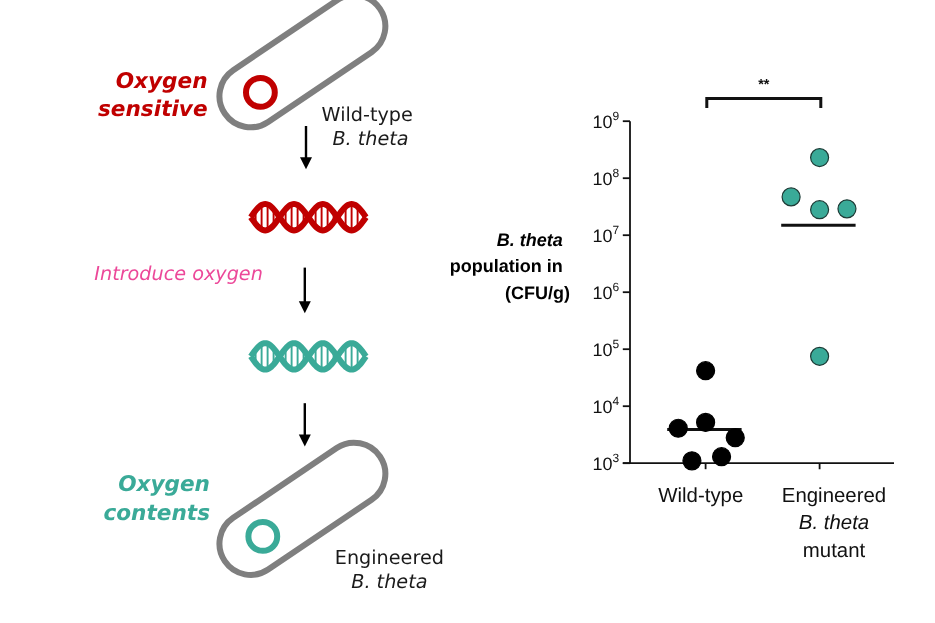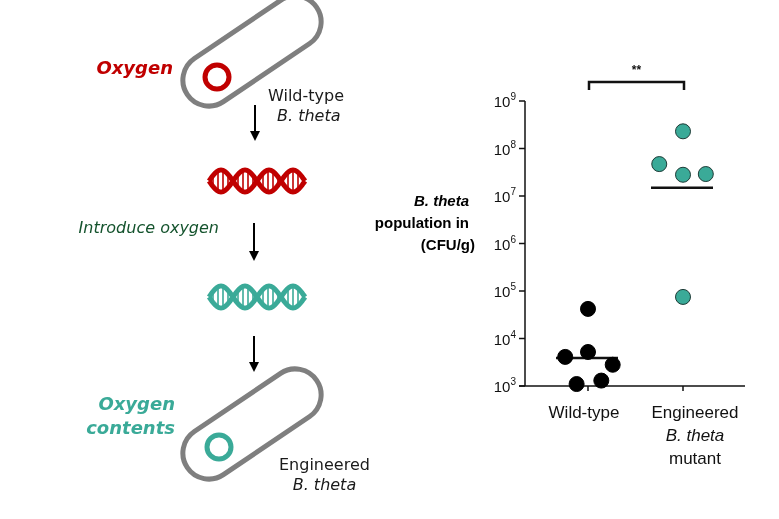--- a/index.html
+++ b/index.html
@@ -3,21 +3,21 @@
 <meta charset="utf-8">
 <style>
   html,body{margin:0;padding:0;background:#fff;}
   body{width:779px;height:519px;position:relative;overflow:hidden;font-family:"DejaVu Sans","Liberation Sans",sans-serif;}
   .abs{position:absolute;}
   .txt{white-space:nowrap;color:#1a1a1a;}
   .lbl-red{color:#c00000;font-weight:bold;font-style:italic;font-size:18px;line-height:24px;text-align:right;}
   .lbl-teal{color:#3aaa98;font-weight:bold;font-style:italic;font-size:18px;line-height:24px;text-align:right;}
   .normal{font-size:16px;line-height:20px;}
   .ital{font-style:italic;}
-  .gray-it{color:#14532d;font-style:italic;font-size:16px;line-height:22px;text-align:right;}
+  .gray-it{color:#ec4899;font-style:italic;font-size:16px;line-height:22px;text-align:right;}
   .ylab{font-family:"Liberation Sans",sans-serif;font-size:15px;line-height:22px;text-align:right;font-weight:bold;}
   .ylab .unit{font-weight:bold;}
   svg text{font-family:"Liberation Sans",sans-serif;}
 </style>
 </head>
 <body>
 
 <svg class="abs" style="left:0;top:0" width="480" height="519">
 
   <g>
@@ -81,20 +81,21 @@
   </g>
 
   <g>
     <rect x="-78" y="-26" width="156" height="52" rx="26" ry="26" fill="none" stroke="#7f7f7f" stroke-width="5" transform="translate(252,424) rotate(-34)"></rect>
     <circle cx="219" cy="447" r="12" fill="none" stroke="#3aaa98" stroke-width="5"></circle>
   </g>
 </svg>
 
 <div class="abs lbl-red" style="right:606px;top:56px;">
   <div>Oxygen</div>
+  <div>sensitive</div>
 </div>
 <div class="abs txt normal" style="left:268px;top:86px;">
   <div>Wild-type</div>
   <div class="ital" style="padding-left:9px">B. theta</div>
 </div>
 
 <div class="abs gray-it" style="right:560px;top:217px;">
   <div>Introduce oxygen</div>
 </div>
 

